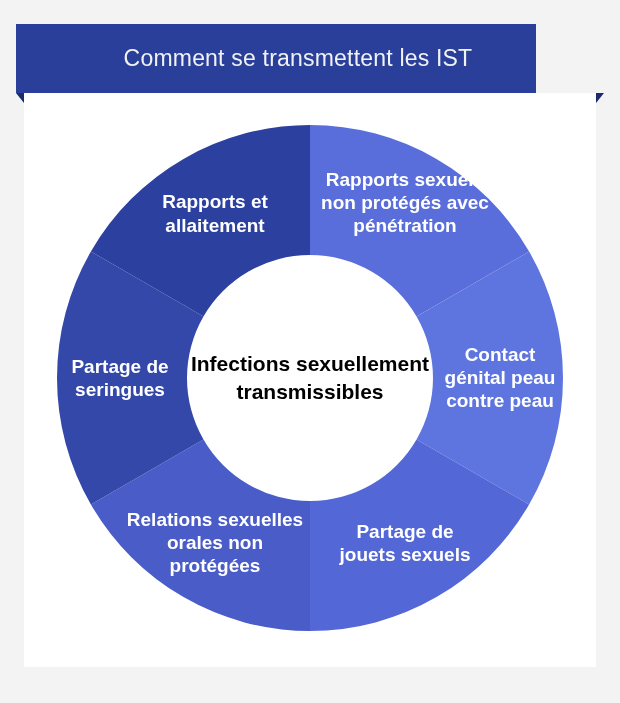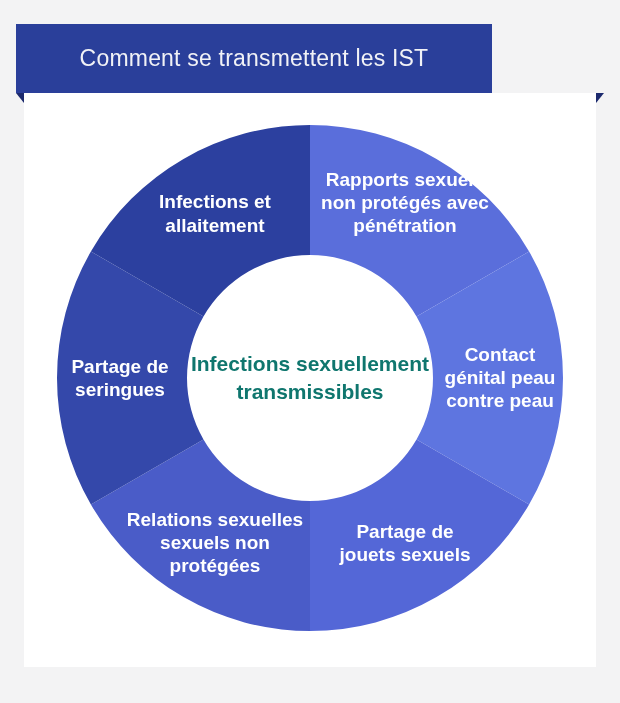--- a/index.html
+++ b/index.html
@@ -4,21 +4,21 @@
 <style>
   html, body { margin: 0; padding: 0; }
   body {
     width: 620px; height: 703px;
     font-family: "Liberation Sans", sans-serif;
     position: relative; overflow: hidden;
   }
   .page { position: absolute; inset: 0; }
   .banner {
     position: absolute; left: 16px; top: 24px; width: 476px; height: 69px;
-    display: flex; align-items: center; justify-content: center;
+    display: flex; align-items: center; justify-content: center; padding-left: 44px;
   }
   .banner-title {
     font-size: 23px; letter-spacing: 0.2px; font-weight: 400;
   }
   .fold { position: absolute; top: 93px; width: 8px; height: 10px; }
   .fold-left  { left: 16px;  clip-path: polygon(0 0, 100% 0, 100% 100%); }
   .fold-right { left: 596px; clip-path: polygon(0 0, 100% 0, 0 100%); }
   .card {
     position: absolute; left: 24px; top: 93px; width: 572px; height: 574px;
     background: #ffffff;
@@ -51,32 +51,32 @@
   <div class="card">
     <div class="donut-wrap" id="donut">
       <svg id="donut-svg" width="506" height="506" viewBox="0 0 506 506">
           <path d="M 253 0 A 253 253 0 0 1 472.10442715746296 126.49999999999997 L 359.52112466548596 191.5 A 123 123 0 0 0 253 130 Z" fill="#5a6edb"></path>
           <path d="M 472.10442715746296 126.49999999999997 A 253 253 0 0 1 472.10442715746296 379.49999999999994 L 359.52112466548596 314.5 A 123 123 0 0 0 359.52112466548596 191.5 Z" fill="#5e75e0"></path>
           <path d="M 472.10442715746296 379.49999999999994 A 253 253 0 0 1 253.00000000000003 506 L 253.00000000000003 376 A 123 123 0 0 0 359.52112466548596 314.5 Z" fill="#5467d7"></path>
           <path d="M 253.00000000000003 506 A 253 253 0 0 1 33.89557284253709 379.5000000000001 L 146.4788753345141 314.50000000000006 A 123 123 0 0 0 253.00000000000003 376 Z" fill="#4a5cc8"></path>
           <path d="M 33.89557284253709 379.5000000000001 A 253 253 0 0 1 33.895572842537035 126.49999999999997 L 146.47887533451404 191.5 A 123 123 0 0 0 146.4788753345141 314.50000000000006 Z" fill="#3448aa"></path>
           <path d="M 33.895572842537035 126.49999999999997 A 253 253 0 0 1 252.99999999999994 0 L 252.99999999999997 130 A 123 123 0 0 0 146.47887533451404 191.5 Z" fill="#2c409f"></path>
         </svg>
-      <div class="center-label" id="center-label" style="color: #0f766e;">Infections sexuellement
+      <div class="center-label" id="center-label" style="color: #000000;">Infections sexuellement
 transmissibles</div>
     <div class="seg-label" style="left: 348px; top: 78px; color: rgb(255, 255, 255);">Rapports sexuels
 non protégés avec
 pénétration</div>
         <div class="seg-label" style="left: 443px; top: 253px; color: rgb(255, 255, 255); text-align: center;">Contact
 génital peau
 contre peau</div>
         <div class="seg-label" style="left: 348px; top: 417.545px; color: rgb(255, 255, 255);">Partage de
 jouets sexuels</div>
         <div class="seg-label" style="left: 158px; top: 417.545px; color: rgb(255, 255, 255);">Relations sexuelles
-sexuels non
+orales non
 protégées</div>
         <div class="seg-label" style="left: 63px; top: 253px; color: rgb(255, 255, 255);">Partage de
 seringues</div>
-        <div class="seg-label" style="left: 158px; top: 88.4552px; color: rgb(255, 255, 255);">Infections et
+        <div class="seg-label" style="left: 158px; top: 88.4552px; color: rgb(255, 255, 255);">Rapports et
 allaitement</div>
       </div>
   </div>
 </div>
 
 </body></html>

